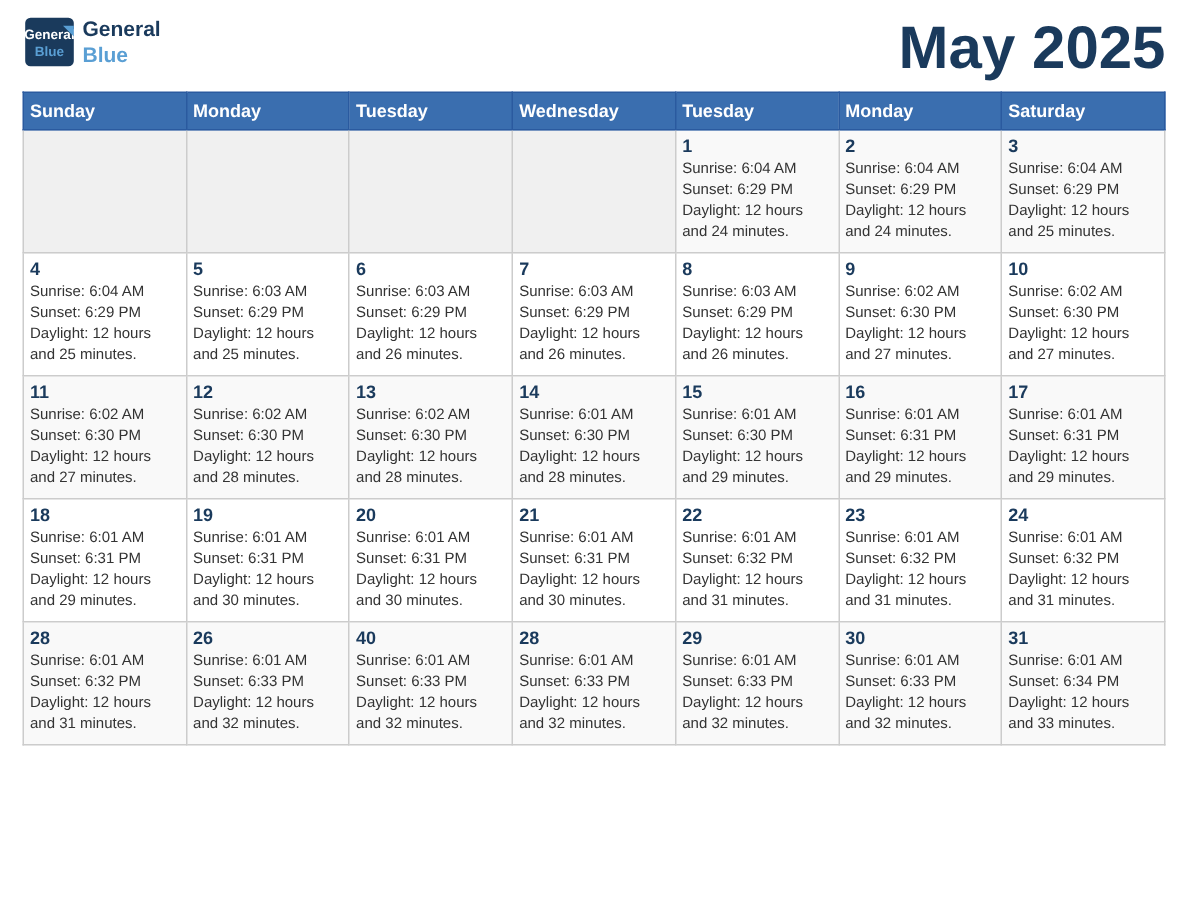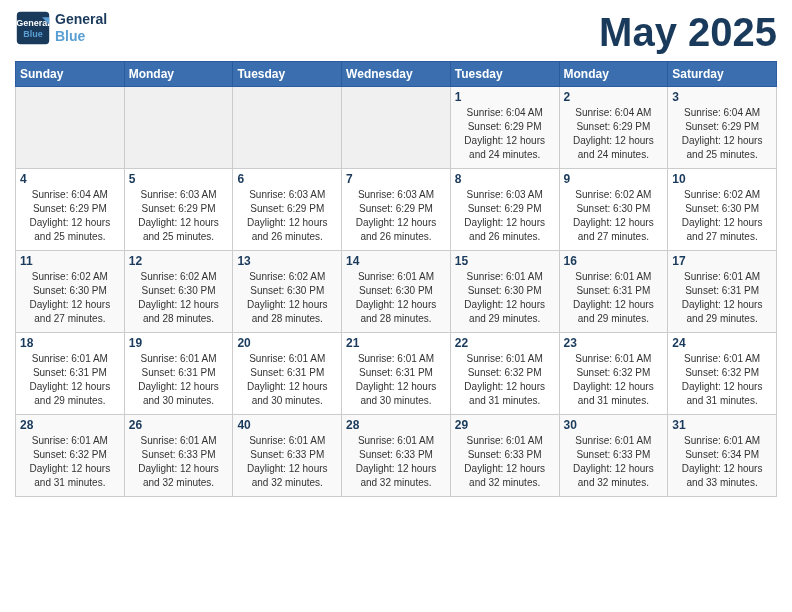--- a/index.html
+++ b/index.html
@@ -74,21 +74,20 @@
       font-weight: bold;
       font-size: 12px;
       color: #1a3a5c;
       display: block;
       margin-bottom: 2px;
     }
     .day-info {
       font-size: 10px;
       color: #333;
       line-height: 1.4;
-      text-align: center;
     }
     .cell-content {
       min-height: 75px;
     }
   </style>
 </head>
 <body>
 
 <div class="header">
   <div class="logo">

